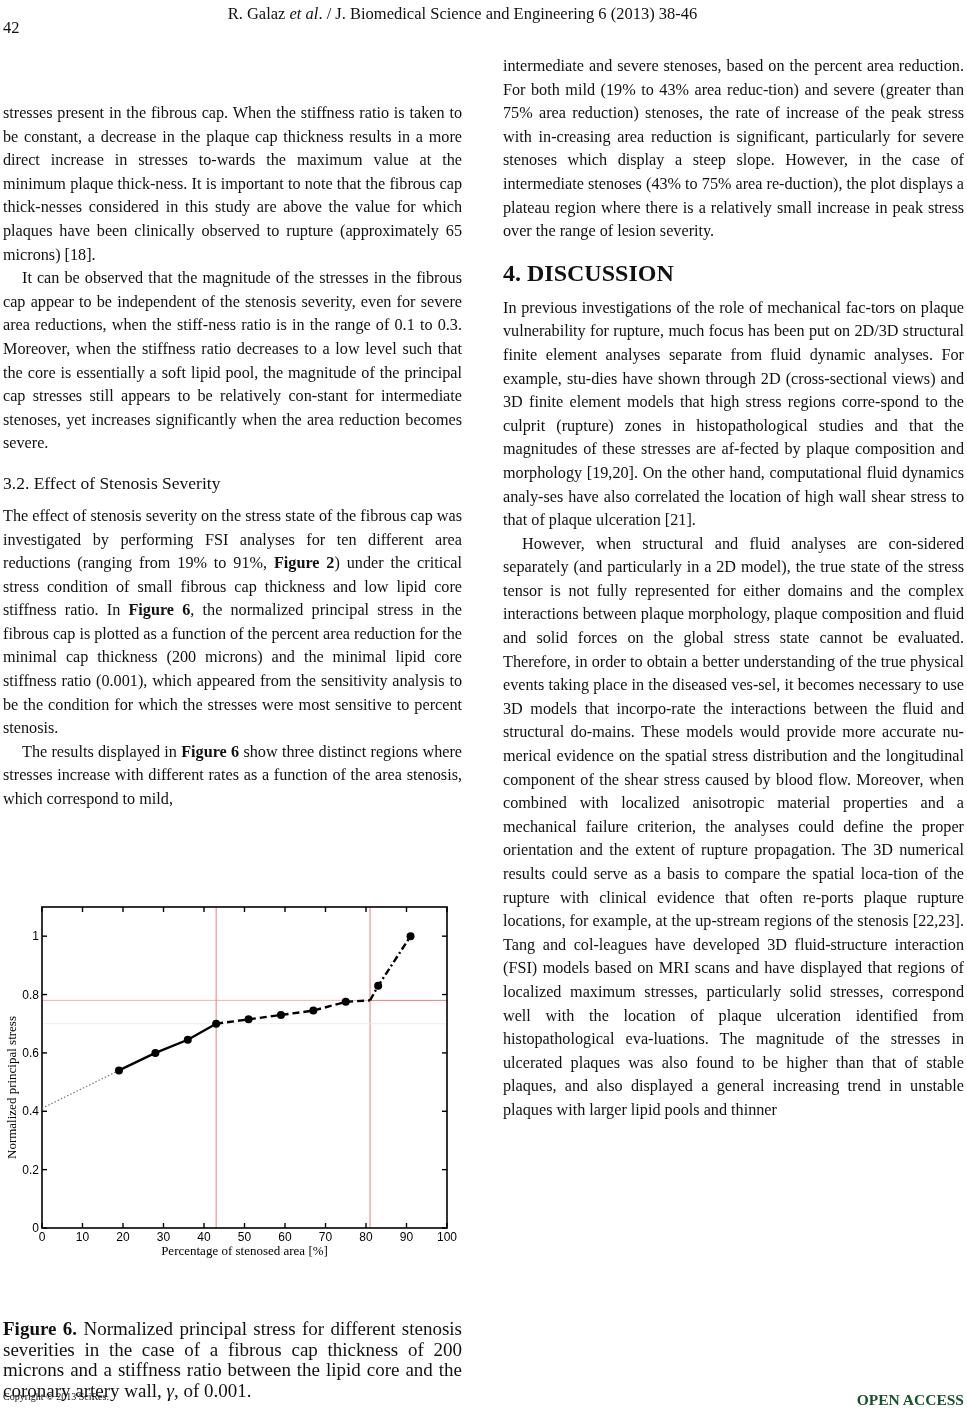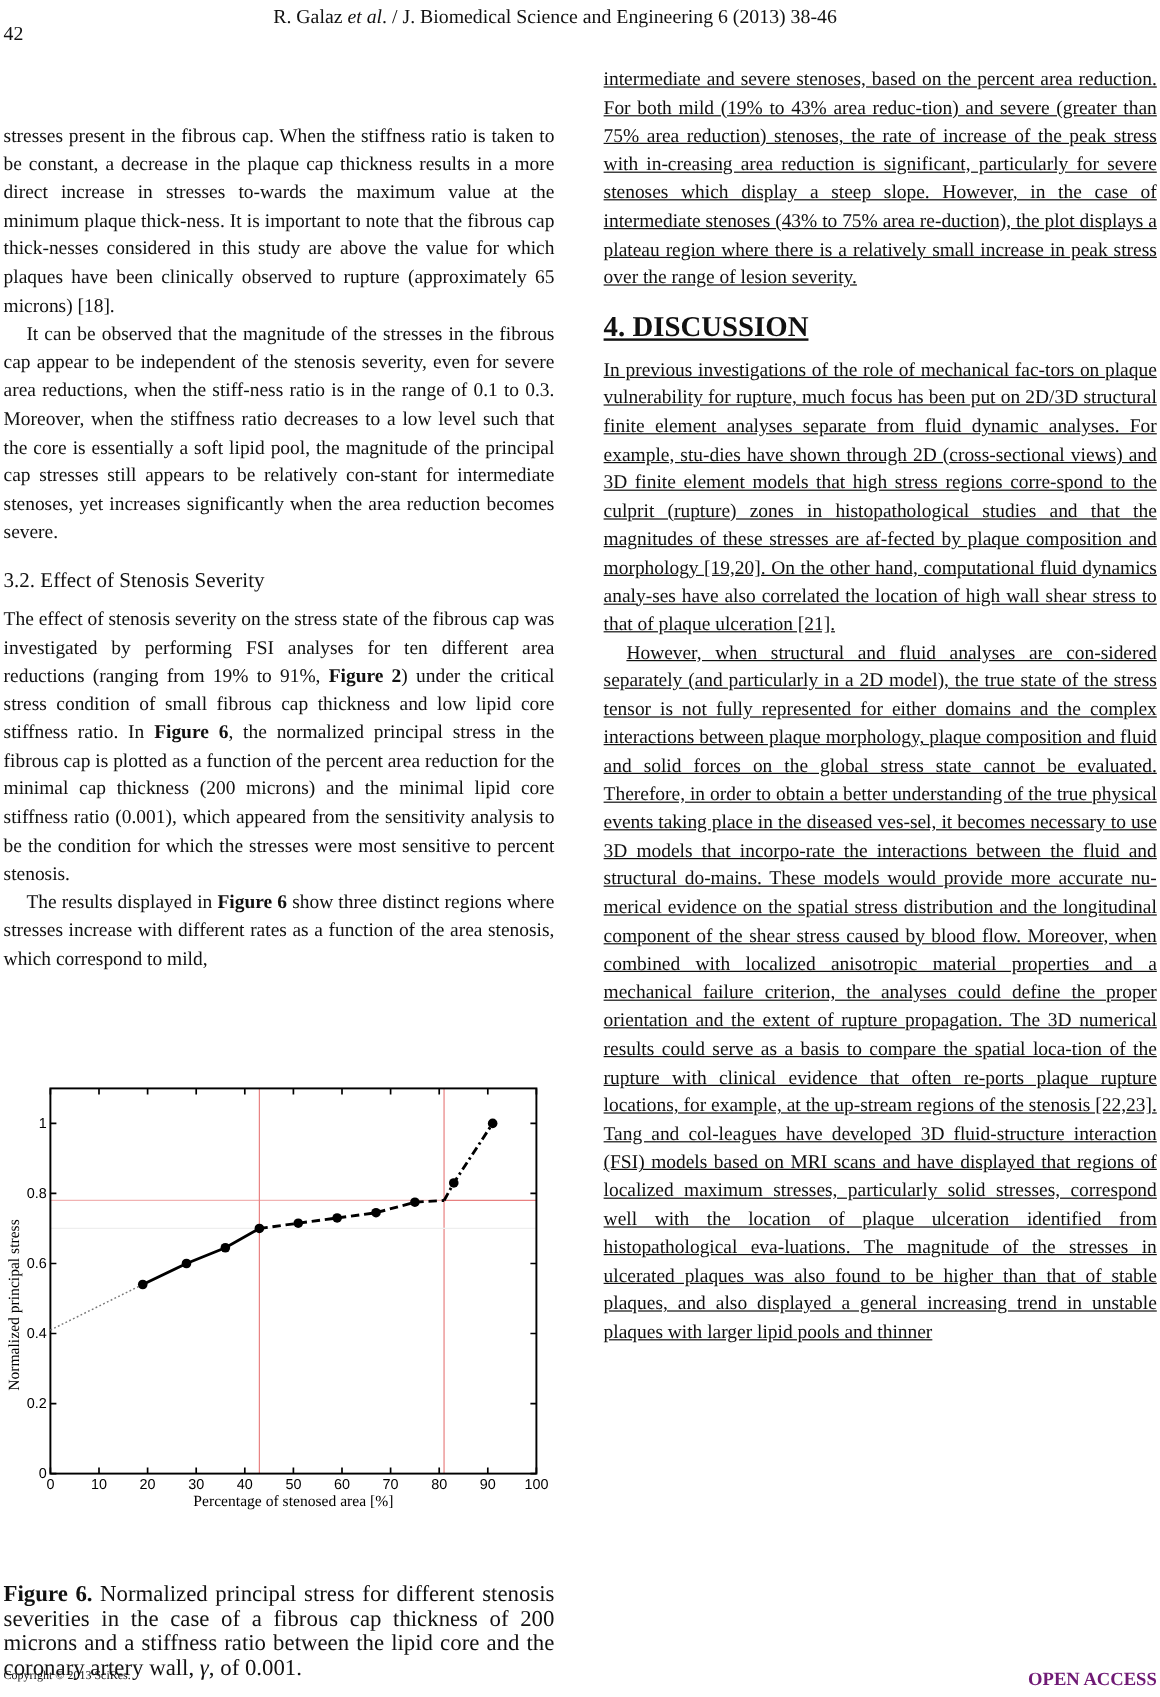--- a/index.html
+++ b/index.html
@@ -5,28 +5,28 @@
   html, body { margin:0; padding:0; background:#fff; }
   body { width:967px; height:1414px; position:relative; overflow:hidden;
          font-family:"Liberation Serif","DejaVu Serif",serif; color:#111; }
   .header { position:absolute; top:2px; left:0; width:967px; height:24px; font-size:16.5px; }
   .header .pno { position:absolute; left:3px; top:16px; }
   .header .run { position:absolute; left:0; width:925px; text-align:center; top:2px; }
   .col { position:absolute; font-size:16.2px; line-height:23.6px; text-align:justify; }
   .col p { margin:0; text-align:justify; }
   .col p.ind { text-indent:19px; }
   .left { left:3px; top:55px; width:459px;margin-top:47px; }
-  .right { left:503px; top:55px; width:461px;text-decoration:underline; }
+  .right { left:503px; top:55px; width:461px; }
   h3 { font-size:17.5px; font-weight:normal; margin:16px 0 11px 0; line-height:22px; }
   h2 { font-size:24px; font-weight:bold; margin:17px 0 12px 0; line-height:24px; }
   b { font-weight:bold; }
   .chart { position:absolute; left:0; top:900px; width:470px; height:362px; }
   .caption { position:absolute; left:3px; top:1319px; width:459px; font-size:19px; line-height:20.5px; text-align:justify; }
   .footer-left { position:absolute; left:3px; top:1391px; font-size:10px; }
-  .footer-right { position:absolute; right:3px; top:1391px; font-size:15.5px; font-weight:bold; color:#701a75; }
+  .footer-right { position:absolute; right:3px; top:1391px; font-size:15.5px; font-weight:bold; color:#14532d; }
 </style>
 </head>
 <body>
 
 <div class="header">
   <span class="pno">42</span>
   <div class="run"><span>R. Galaz </span><i>et al</i><span>. / J. Biomedical Science and Engineering 6 (2013) 38-46</span></div>
 </div>
 
 <div class="col left">

